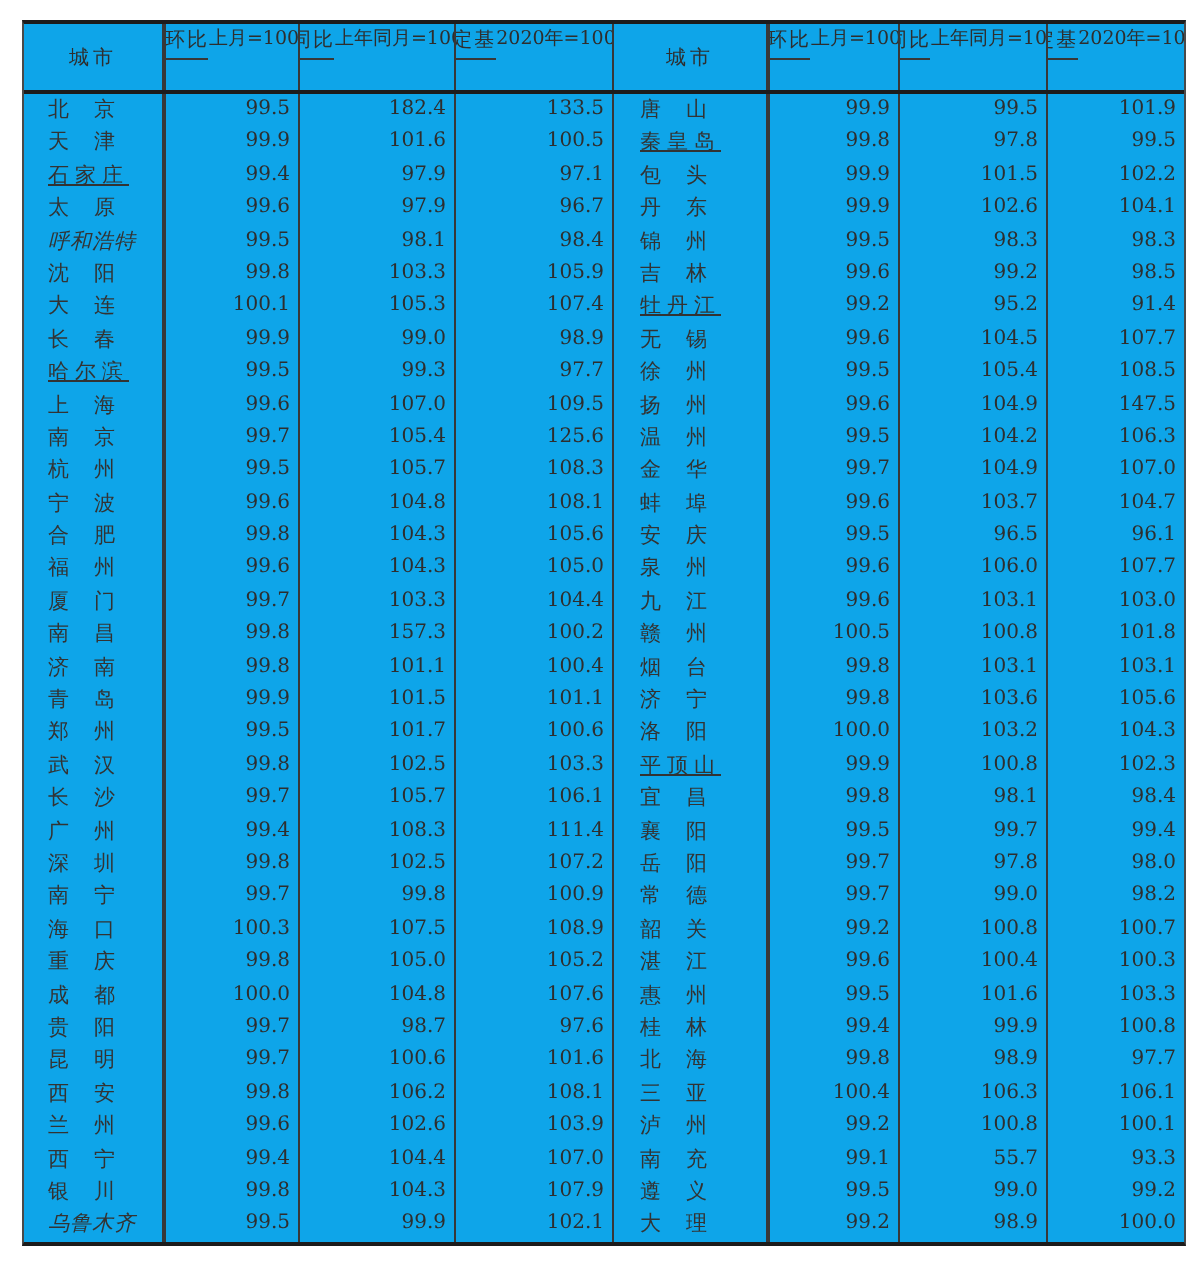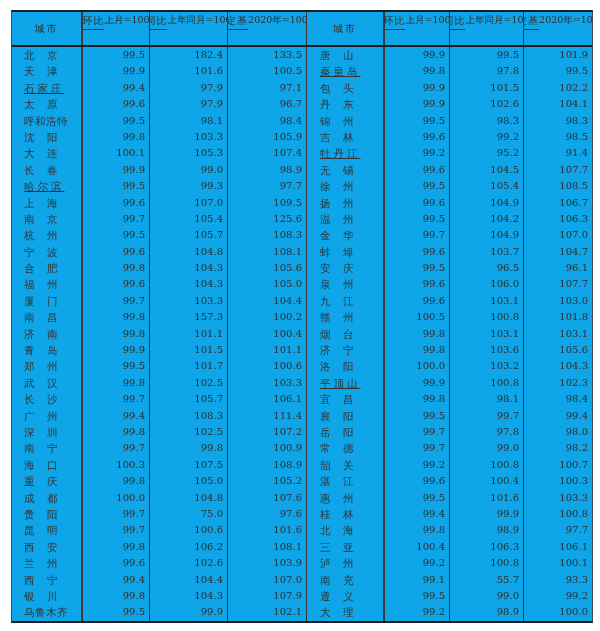--- a/index.html
+++ b/index.html
@@ -36,21 +36,21 @@
   .hcol{display:flex;flex-direction:row;justify-content:center;}
   .hlabel{height:17px;line-height:17px;text-align:center;font-size:10px;
           letter-spacing:1px;border-bottom:1px solid #383838;}
   .hbase{height:14px;line-height:15px;text-align:center;font-size:9.5px;}
   
   .num{font-size:10px;line-height:16.4px;text-align:right;padding-right:4px;}
   .city{font-size:10.5px;line-height:16.4px;padding-left:12px;color:#333333;}
   .wRc.city{padding-left:13px;}
   .n2{letter-spacing:1px;}
   .n3{letter-spacing:3px;text-decoration:underline;}
-  .n4{letter-spacing:0.5px;}
+  .n4{letter-spacing:0.5px;font-style:italic;}
 </style>
 </head>
 <body>
 
 <div class="table">
 
   <div class="hrow">
     <div class="cell hcity cityb wLc">
       <span>城市</span>
     </div>
@@ -184,21 +184,21 @@
   </div>
 
   <div class="row">
     <div class="cell city cityb wLc n2">上　海</div>
     <div class="cell num wLm">99.6</div>
     <div class="cell num wLy">107.0</div>
     <div class="cell num wLf">109.5</div>
     <div class="cell city cityb wRc n2">扬　州</div>
     <div class="cell num wRm">99.6</div>
     <div class="cell num wRy">104.9</div>
-    <div class="cell num wRf last">106.7</div>
+    <div class="cell num wRf last">147.5</div>
   </div>
 
   <div class="row">
     <div class="cell city cityb wLc n2">南　京</div>
     <div class="cell num wLm">99.7</div>
     <div class="cell num wLy">105.4</div>
     <div class="cell num wLf">125.6</div>
     <div class="cell city cityb wRc n2">温　州</div>
     <div class="cell num wRm">99.5</div>
     <div class="cell num wRy">104.2</div>
@@ -388,21 +388,21 @@
     <div class="cell num wLf">107.6</div>
     <div class="cell city cityb wRc n2">惠　州</div>
     <div class="cell num wRm">99.5</div>
     <div class="cell num wRy">101.6</div>
     <div class="cell num wRf last">103.3</div>
   </div>
 
   <div class="row">
     <div class="cell city cityb wLc n2">贵　阳</div>
     <div class="cell num wLm">99.7</div>
-    <div class="cell num wLy">75.0</div>
+    <div class="cell num wLy">98.7</div>
     <div class="cell num wLf">97.6</div>
     <div class="cell city cityb wRc n2">桂　林</div>
     <div class="cell num wRm">99.4</div>
     <div class="cell num wRy">99.9</div>
     <div class="cell num wRf last">100.8</div>
   </div>
 
   <div class="row">
     <div class="cell city cityb wLc n2">昆　明</div>
     <div class="cell num wLm">99.7</div>

